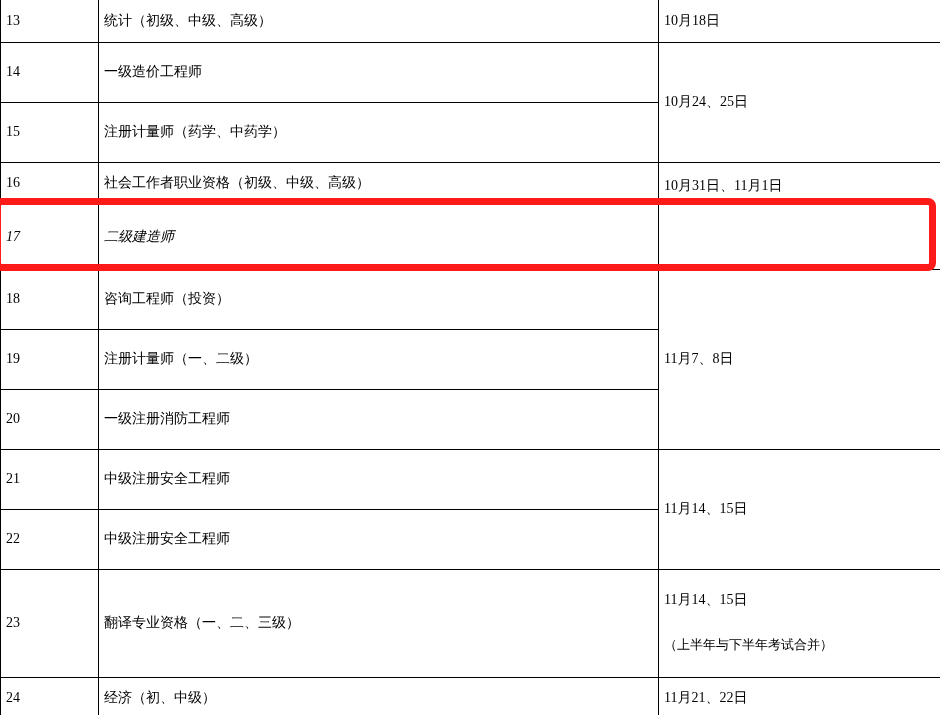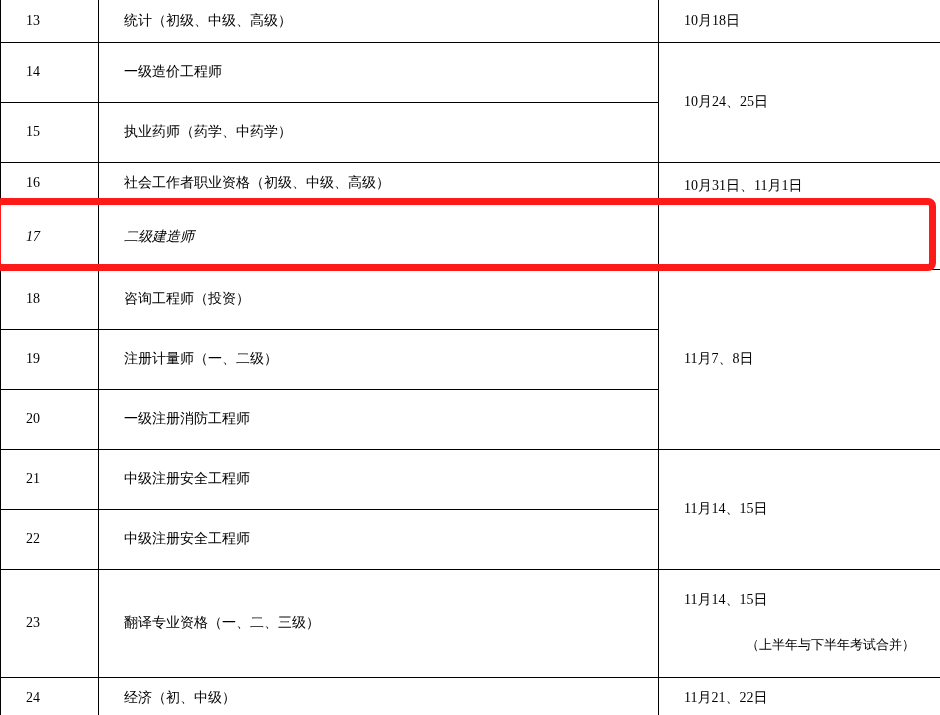--- a/index.html
+++ b/index.html
@@ -18,21 +18,21 @@
     position: relative;
     width: 940px;
   }
   table {
     width: 940px;
     border-collapse: collapse;
     table-layout: fixed;
   }
   table td {
     border: 1px solid #000;
-    padding: 0 25px;
+    padding: 0 5px;
     vertical-align: middle;
     background: #fff;
   }
   td.col-num { width: 98px; }
   td.col-name { width: 560px; }
   td.col-date { width: 282px; }
 
   
   tr.r-13 td { height: 42px; border-top: none; }
   tr.r-14 td,
@@ -45,21 +45,20 @@
   tr.r-21 td,
   tr.r-22 td { height: 60px; }
   tr.r-23 td { height: 108px; }
   tr.r-24 td { height: 42px; border-bottom: none; }
 
   .date-sub {
     font-size: 13px;
     color: #000;
     margin-top: 26px;
     line-height: 1.5;
-    text-align: right;
   }
   td.date-31 { vertical-align: top; padding-top: 14px; font-family: Liberation Serif, serif; }
 
   .highlight-box {
     position: absolute;
     left: -6px;
     width: 942px;
     height: 73px;
     border: 7px solid #ff1a1a;
     border-radius: 8px;
@@ -86,21 +85,21 @@
         <td class="col-date">10月18日</td>
       </tr>
 
       <tr class="r-14">
         <td class="col-num">14</td>
         <td class="col-name">一级造价工程师</td>
         <td class="col-date" rowspan="2">10月24、25日</td>
       </tr>
       <tr class="r-15">
         <td class="col-num">15</td>
-        <td class="col-name">执业药师（药学、中药学）</td>
+        <td class="col-name">注册计量师（药学、中药学）</td>
       </tr>
 
       <tr class="r-16">
         <td class="col-num">16</td>
         <td class="col-name">社会工作者职业资格（初级、中级、高级）</td>
         <td class="col-date date-31" rowspan="2">10月31日、11月1日</td>
       </tr>
       <tr class="r-17">
         <td class="col-num">17</td>
         <td class="col-name">二级建造师</td>

